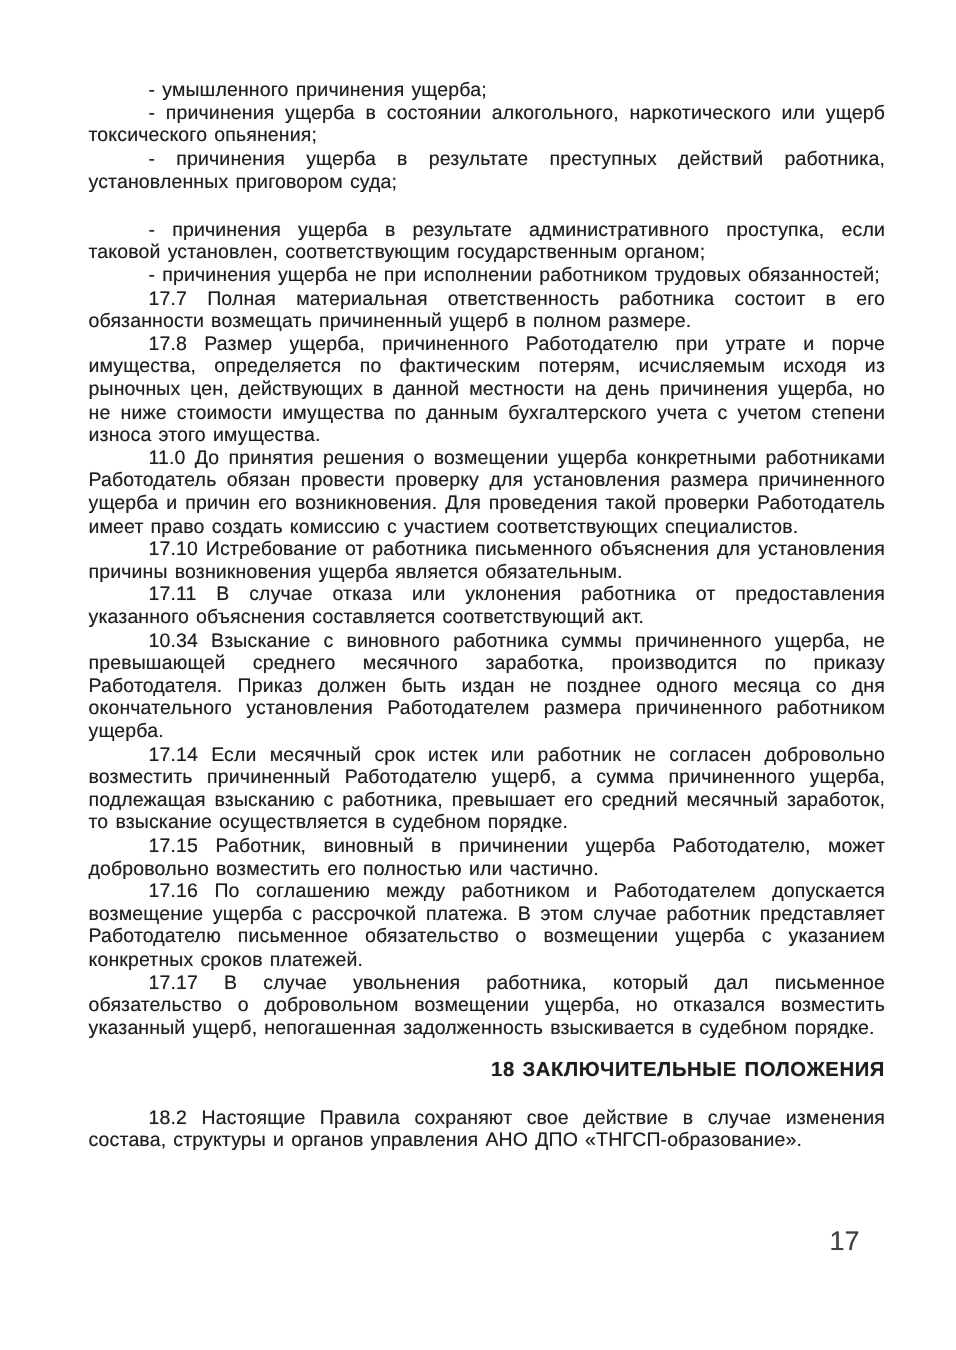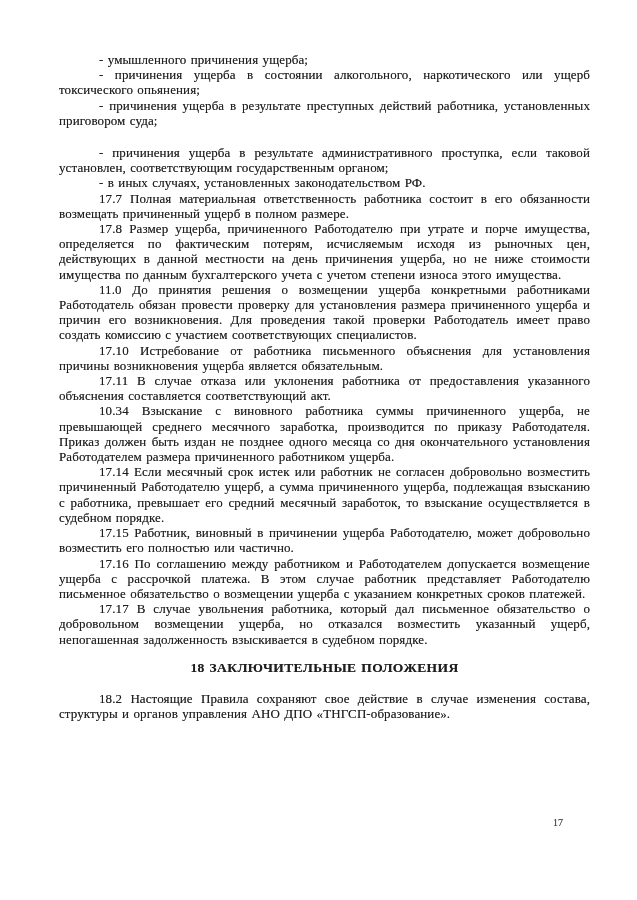--- a/index.html
+++ b/index.html
@@ -5,21 +5,21 @@
   html, body {
     margin: 0;
     padding: 0;
     background: #ffffff;
   }
   .page {
     position: relative;
     width: 637px;
     height: 880px;
     background: #ffffff;
-    font-family: Liberation Serif, serif;
+    font-family: Liberation Sans, sans-serif;
     color: #1e1e1e;
     overflow: hidden;
   }
   .content {
     position: absolute;
     left: 59px;
     top: 52px;
     width: 531px;
     font-size: 13px;
     line-height: 15.2px;
@@ -30,47 +30,47 @@
   .para {
     margin: 0;
     text-indent: 40px;
     text-shadow: 0 0 0.5px rgba(30,30,30,0.55);
   }
   .para.gap-before {
     margin-top: 17px;
   }
   .section-heading {
     margin: 13px 0 16px 0;
-    text-align: center;
+    text-align: right;
     text-indent: 0;
     font-weight: bold;
     font-size: 13.5px;
     letter-spacing: 0.4px;
     text-shadow: 0 0 0.5px rgba(30,30,30,0.6);
   }
   .page-number {
     position: absolute;
     top: 817px;
     left: 553px;
-    font-size: 10px;
+    font-size: 18px;
     color: #404040;
     text-shadow: 0 0 0.5px rgba(30,30,30,0.5);
   }
 </style>
 </head>
 <body>
 
 <div class="page">
   <div class="content">
 
     <p class="para">- умышленного причинения ущерба;</p>
     <p class="para">- причинения ущерба в состоянии алкогольного, наркотического или ущерб токсического опьянения;</p>
     <p class="para">- причинения ущерба в результате преступных действий работника, установленных приговором суда;</p>
     <p class="para gap-before">- причинения ущерба в результате административного проступка, если таковой установлен, соответствующим государственным органом;</p>
-    <p class="para">- в иных случаях, установленных законодательством РФ.</p>
+    <p class="para">- причинения ущерба не при исполнении работником трудовых обязанностей;</p>
 
     <p class="para">17.7 Полная материальная ответственность работника состоит в его обязанности возмещать причиненный ущерб в полном размере.</p>
     <p class="para">17.8 Размер ущерба, причиненного Работодателю при утрате и порче имущества, определяется по фактическим потерям, исчисляемым исходя из рыночных цен, действующих в данной местности на день причинения ущерба, но не ниже стоимости имущества по данным бухгалтерского учета с учетом степени износа этого имущества.</p>
     <p class="para">11.0 До принятия решения о возмещении ущерба конкретными работниками Работодатель обязан провести проверку для установления размера причиненного ущерба и причин его возникновения. Для проведения такой проверки Работодатель имеет право создать комиссию с участием соответствующих специалистов.</p>
     <p class="para">17.10 Истребование от работника письменного объяснения для установления причины  возникновения ущерба является обязательным.</p>
     <p class="para">17.11 В случае отказа или уклонения работника от предоставления указанного объяснения составляется соответствующий акт.</p>
     <p class="para">10.34 Взыскание с виновного работника суммы причиненного ущерба, не превышающей среднего месячного заработка, производится по приказу Работодателя. Приказ должен быть издан не позднее одного месяца со дня окончательного установления  Работодателем размера причиненного работником ущерба.</p>
     <p class="para">17.14 Если месячный срок истек или работник не согласен добровольно возместить причиненный Работодателю ущерб, а сумма причиненного ущерба, подлежащая взысканию с работника, превышает его средний месячный заработок, то взыскание осуществляется в  судебном порядке.</p>
     <p class="para">17.15 Работник, виновный в причинении ущерба Работодателю, может добровольно  возместить его полностью или частично.</p>
     <p class="para">17.16 По соглашению между работником и Работодателем допускается возмещение ущерба с рассрочкой платежа. В этом случае работник представляет Работодателю письменное обязательство о возмещении ущерба с указанием конкретных сроков платежей.</p>

